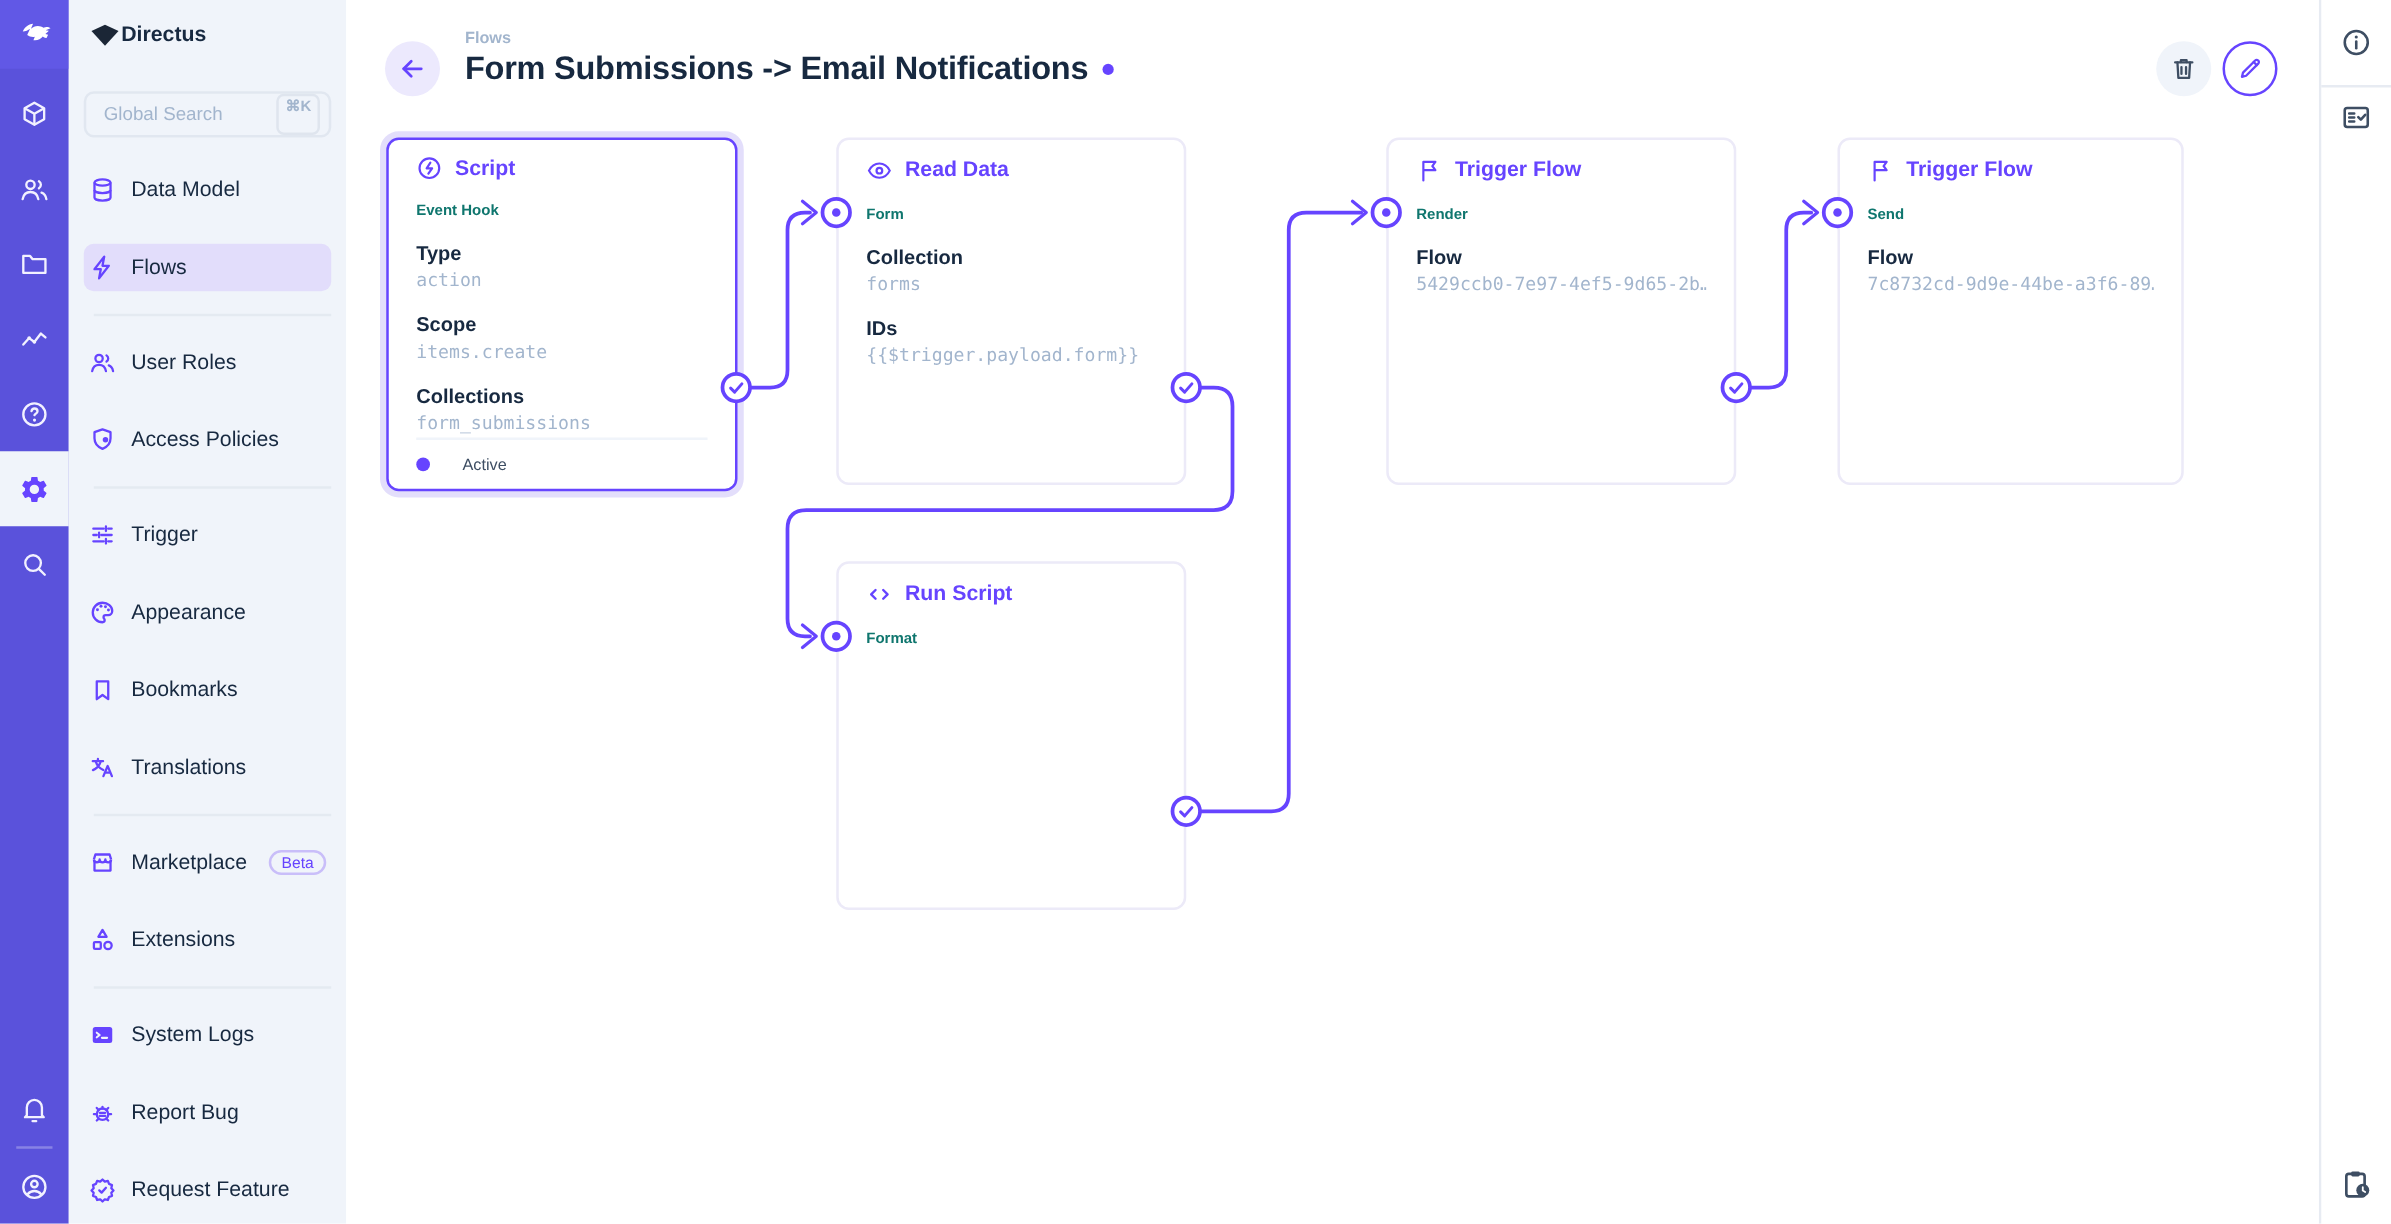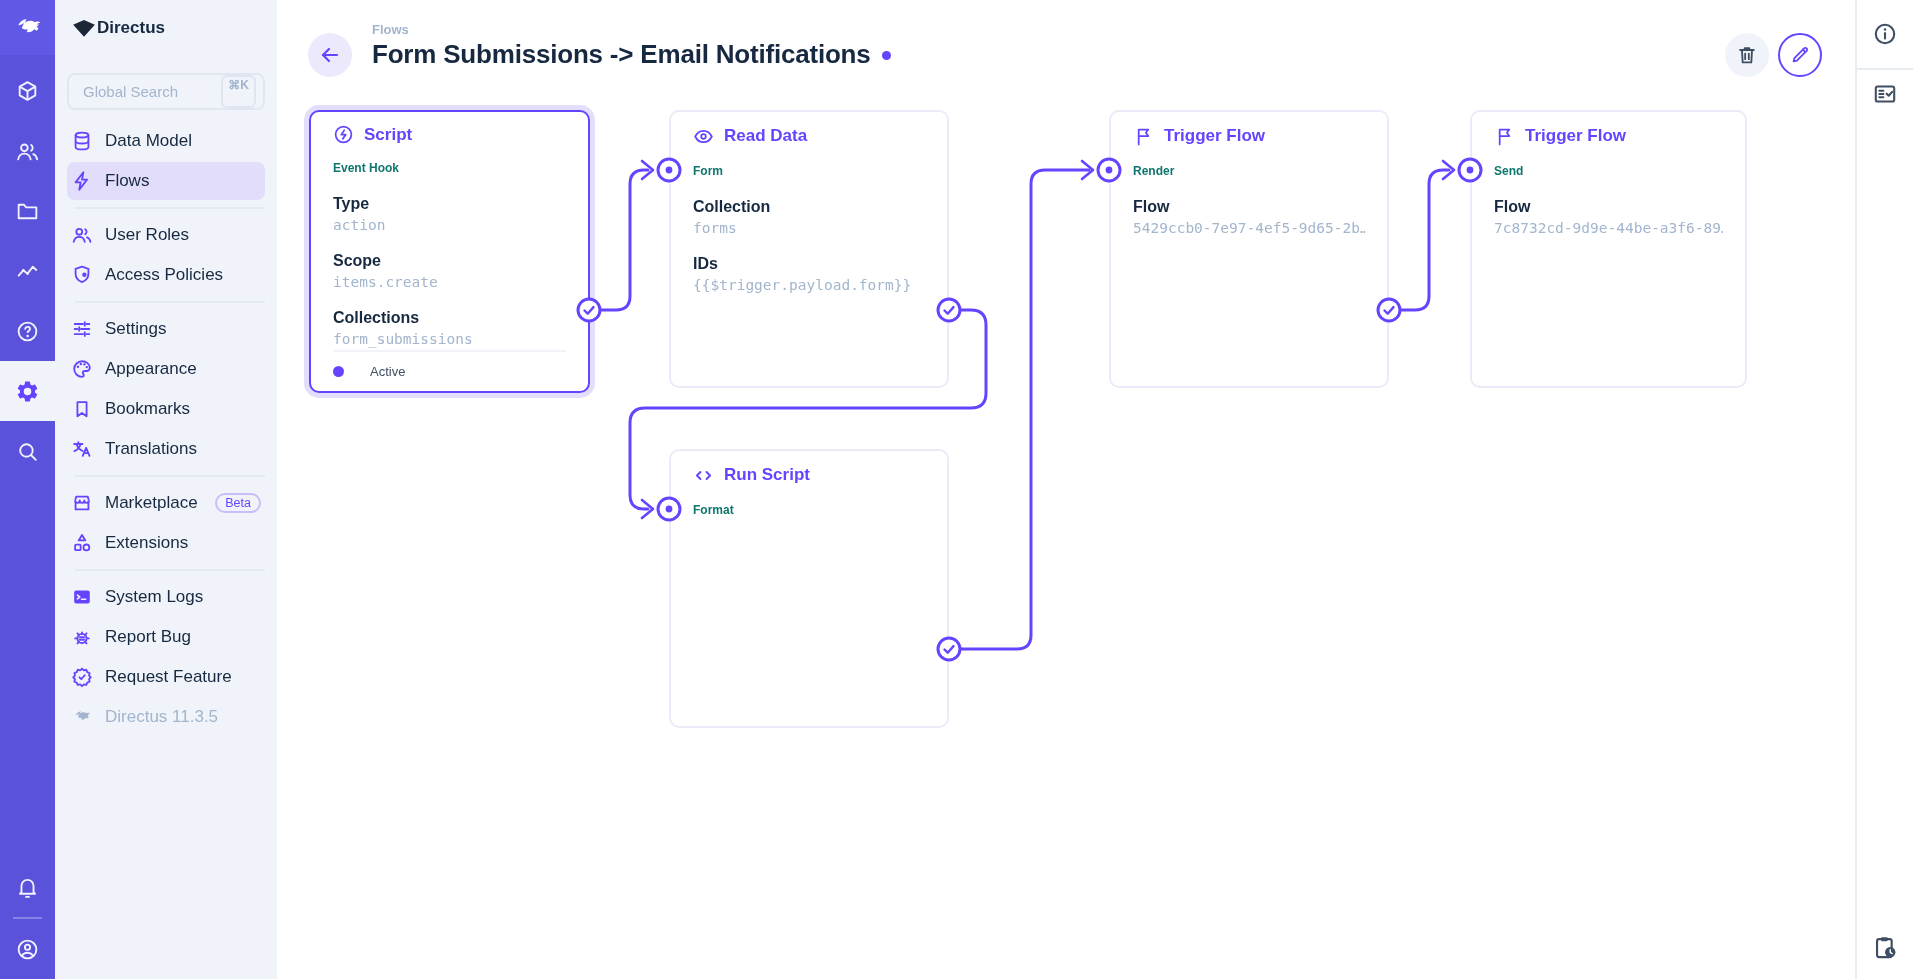--- a/index.html
+++ b/index.html
@@ -24,21 +24,21 @@
   
   .sidebar { width:222px; flex-shrink:0; background:#F0F4FA; display:flex; flex-direction:column; overflow:hidden; }
   .project-header { height:55px; flex-shrink:0; display:flex; align-items:center; gap:0; padding:0 16px; cursor:pointer; }
   .project-name { font-size:17px; font-weight:700; color:#172940; }
   .search-box { margin:18px 12px 11px; height:37px; flex-shrink:0; border:2px solid #E1E7F0; border-radius:8px;
     display:flex; padding:0 7px 0 12px; }
   .search-box input { border:0; outline:0; background:transparent; flex:1; min-width:0;
     font-family:"Liberation Sans",sans-serif; font-size:15px; color:#172940; }
   .search-box input::placeholder { color:#A2B5CD; }
   .kbd { border:2px solid #DFE5EE; border-radius:6px; color:#A2B5CD; font-size:12px; font-weight:600; padding:1px 5px; }
-  .nav-item { height:38px; flex-shrink:0; display:flex; align-items:center; gap:12px; margin:1px 12px; padding:0 4px;
+  .nav-item { height:38px; flex-shrink:0; display:flex; align-items:center; gap:12px; margin:12px 12px; padding:0 4px;
     font-size:17px; font-weight:500; color:#172940; border-radius:8px; cursor:pointer; white-space:nowrap; }
   .nav-item.active { background:#E2DDFB; }
   .nav-icon { width:22px; height:22px; color:#6644FF; flex-shrink:0; }
   .nav-divider { height:2px; flex-shrink:0; background:#E4EAF1; margin:6px 12px 6px 20px; }
   .beta { margin-left:auto; border:2px solid #C9BEF9; color:#6644FF; border-radius:10px; font-size:12.5px; padding:1px 8px; font-weight:500; }
   .nav-item.version { color:#A2B5CD; cursor:default; }
   .nav-item.version .nav-icon { color:#A2B5CD; }
 
   
   .main { flex:1; position:relative; background:#fff; }
@@ -232,21 +232,21 @@
   <div class="nav-divider"></div>
 
   <div class="nav-item">
     <span class="nav-icon">
         <svg viewBox="0 0 24 24" fill="none" stroke="currentColor" stroke-width="2" stroke-linecap="round">
           <path d="M4 6.5h9M17 6.5h3M15 4.5v4"></path>
           <path d="M4 12h3M11 12h9M9 10v4"></path>
           <path d="M4 17.5h9M17 17.5h3M15 15.5v4"></path>
         </svg>
       </span>
-    <span>Settings</span>
+    <span>Trigger</span>
   </div>
   <div class="nav-item">
     <span class="nav-icon">
         <svg viewBox="0 0 24 24" fill="none" stroke="currentColor" stroke-width="2">
           <path d="M12 3.5a8.5 8.5 0 1 0 0 17c1.1 0 1.9-.9 1.9-1.9 0-.5-.2-.9-.5-1.3-.3-.3-.5-.7-.5-1.2 0-1 .9-1.9 1.9-1.9h2.2a3.5 3.5 0 0 0 3.5-3.5c0-4.1-3.9-7.2-8.5-7.2z"></path>
           <circle cx="7.6" cy="9.6" r="1.3" fill="currentColor" stroke="none"></circle>
           <circle cx="10.7" cy="6.6" r="1.3" fill="currentColor" stroke="none"></circle>
           <circle cx="14.6" cy="6.9" r="1.3" fill="currentColor" stroke="none"></circle>
           <circle cx="17.2" cy="9.9" r="1.3" fill="currentColor" stroke="none"></circle>
         </svg>

